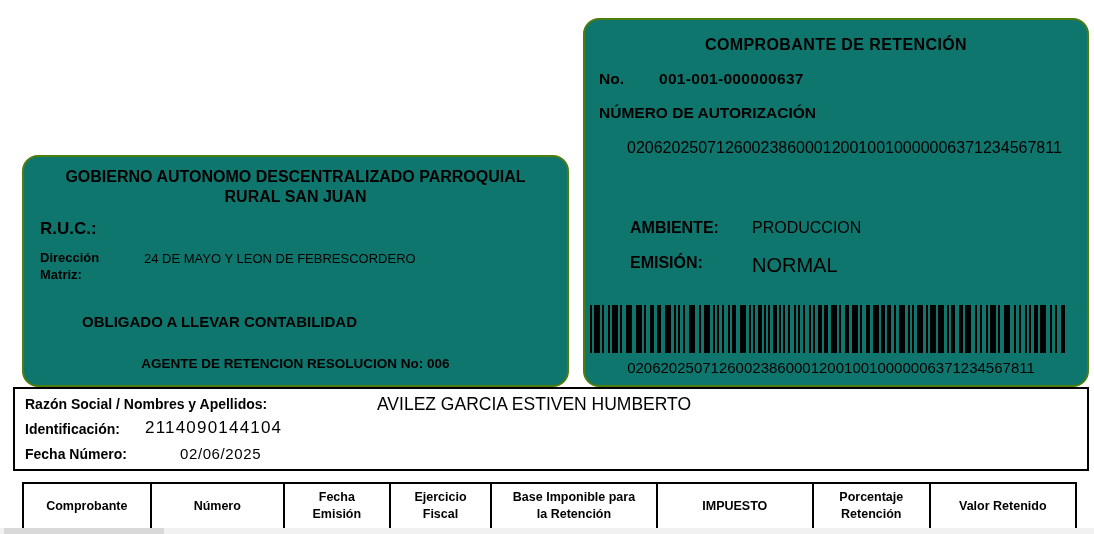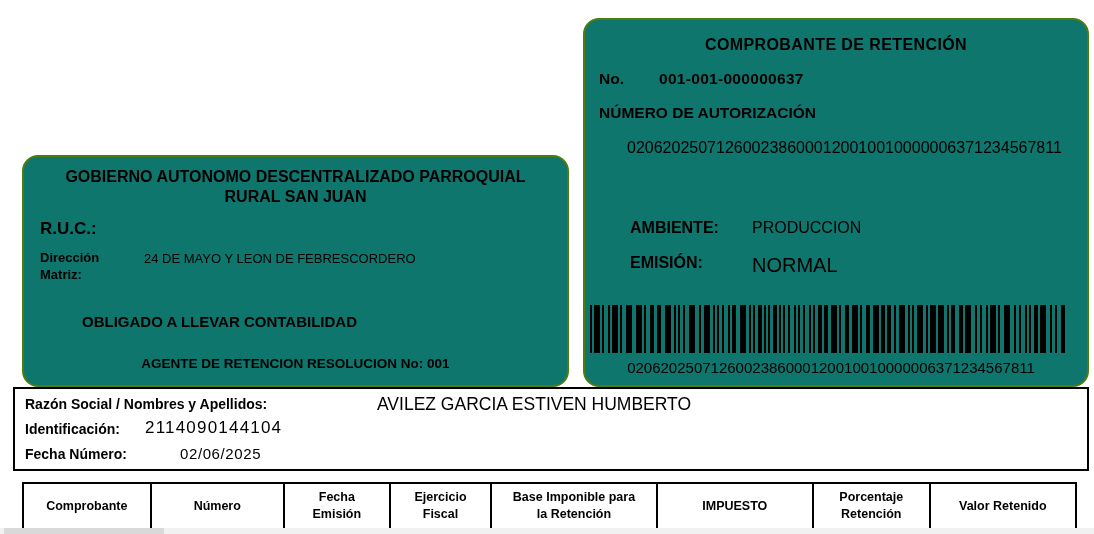--- a/index.html
+++ b/index.html
@@ -84,21 +84,21 @@
 
 <div class="page">
 
 
   <div class="rbox emitter-box">
     <div class="emitter-name">GOBIERNO AUTONOMO DESCENTRALIZADO PARROQUIAL RURAL SAN JUAN</div>
     <span class="ruc-label">R.U.C.:</span>
     <span class="addr-label">Dirección Matriz:</span>
     <span class="addr-value">24 DE MAYO Y LEON DE FEBRESCORDERO</span>
     <span class="accounting-note">OBLIGADO A LLEVAR CONTABILIDAD</span>
-    <div class="agent-note">AGENTE DE RETENCION RESOLUCION No: 001</div>
+    <div class="agent-note">AGENTE DE RETENCION RESOLUCION No: 006</div>
   </div>
 
   <div class="rbox document-box">
     <div class="doc-title">COMPROBANTE DE RETENCIÓN</div>
     <span class="no-label">No.</span>
     <span class="no-value">001-001-000000637</span>
     <span class="auth-label">NÚMERO DE AUTORIZACIÓN</span>
     <span class="auth-number">0206202507126002386000120010010000006371234567811</span>
     <span class="env-label">AMBIENTE:</span>
     <span class="env-value">PRODUCCION</span>

